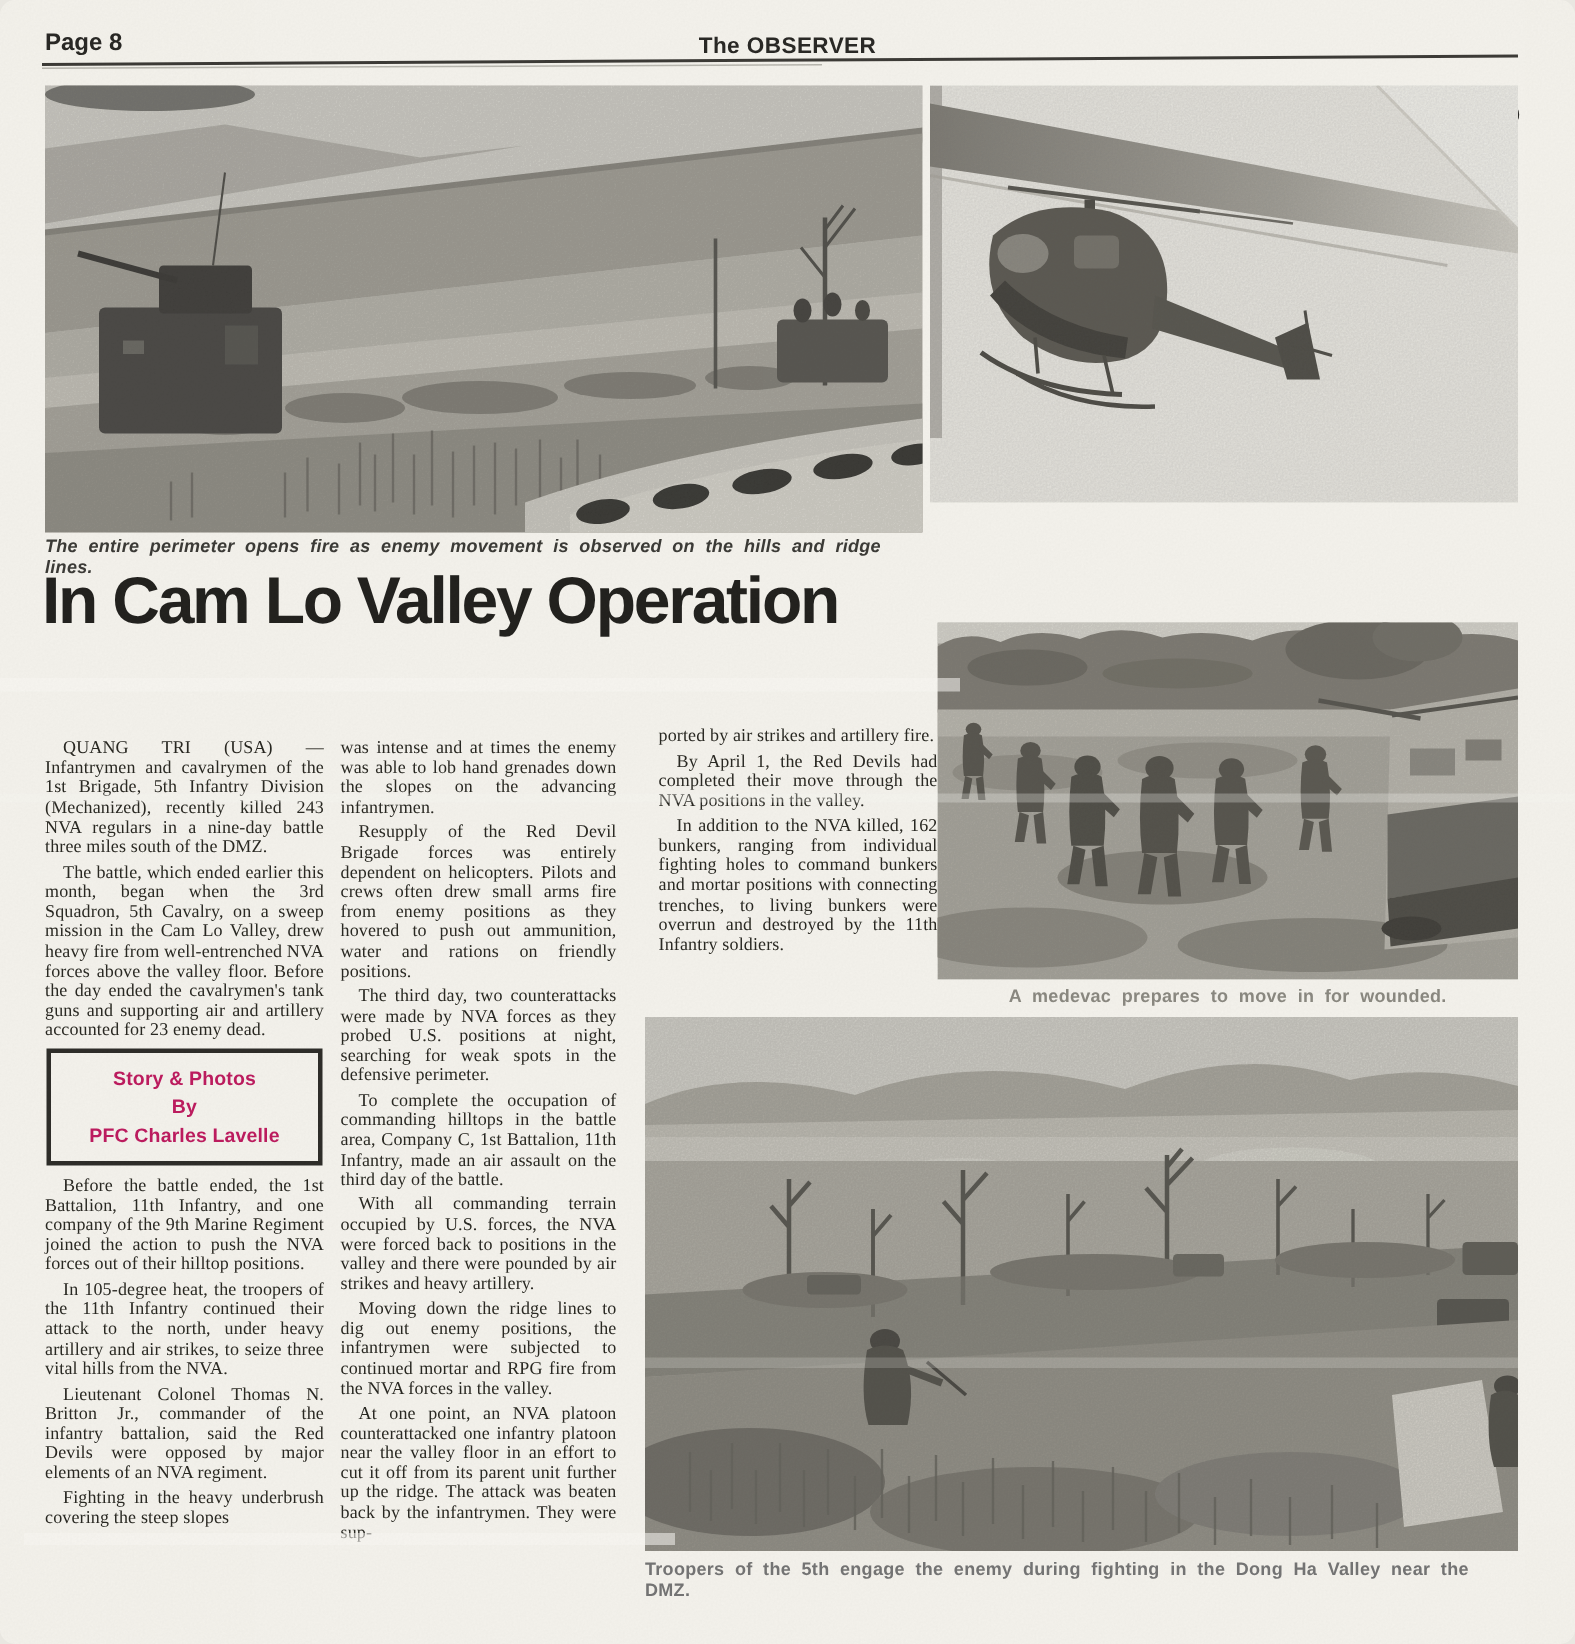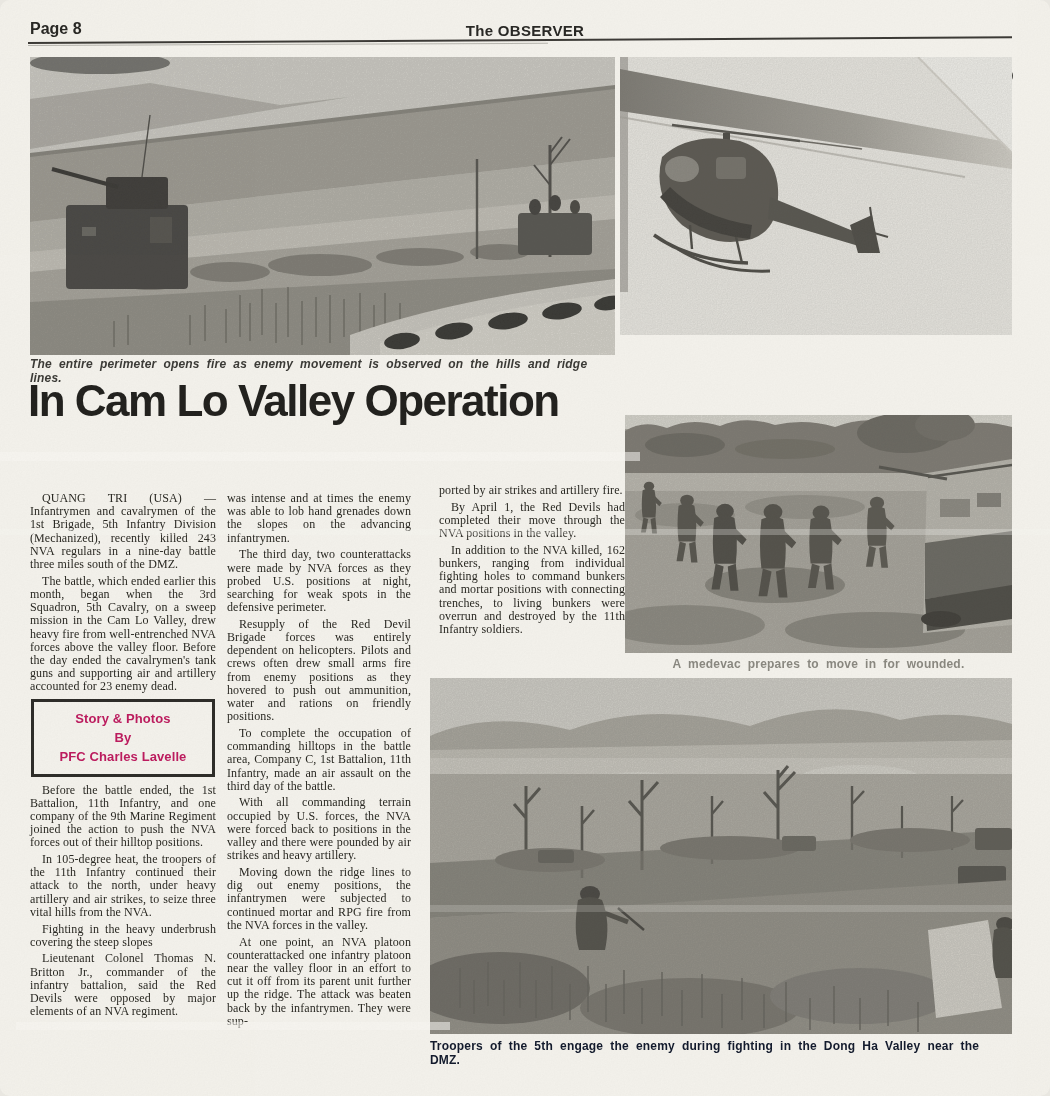--- a/index.html
+++ b/index.html
@@ -14,21 +14,21 @@
             transform:rotate(-0.33deg);transform-origin:left center;}
   .hdr-rule2{position:absolute;left:28px;top:45px;width:520px;height:1px;background:#8f8d86;
             transform:rotate(-0.25deg);transform-origin:left center;opacity:.6;}
   
   .photo{position:absolute;line-height:0;}
   .photo svg{display:block;}
   
   .caption{position:absolute;font-family:"Liberation Sans",sans-serif;font-weight:700;
            font-size:12px;line-height:14px;letter-spacing:.2px;word-spacing:3.5px;color:#393834;}
   .caption--medevac{text-align:center;color:#8a8880;}
-  .caption--valley{color:#0f172a;}
+  .caption--valley{color:#737373;}
   
   .headline{position:absolute;left:28px;top:374px;width:585px;
             font-family:"Liberation Sans",sans-serif;font-weight:700;color:#1f1e1b;
             font-size:44px;line-height:53px;letter-spacing:-1.5px;}
   .headline .l1{padding-left:36px;white-space:nowrap;}
   .headline .l2{white-space:nowrap;}
   
   .col{position:absolute;text-align:justify;font-size:12px;line-height:13.2px;letter-spacing:.1px;}
   .col p{margin:0 0 3.5px 0;text-indent:12px;}
   .col p.noindent{text-indent:0;}
@@ -167,28 +167,28 @@
   <div class="col col1">
     <p><span class="dateline">QUANG TRI (USA) — </span><span>Infantrymen and cavalrymen of the 1st Brigade, 5th Infantry Division (Mechanized), recently killed 243 NVA regulars in a nine-day battle three miles south of the DMZ.</span></p>
     <p>The battle, which ended earlier this month, began when the 3rd Squadron, 5th Cavalry, on a sweep mission in the Cam Lo Valley, drew heavy fire from well-entrenched NVA forces above the valley floor. Before the day ended the cavalrymen's tank guns and supporting air and artillery accounted for 23 enemy dead.</p>
     <div class="byline-box">
       <div>Story &amp; Photos</div>
       <div>By</div>
       <div>PFC Charles Lavelle</div>
     </div>
     <p>Before the battle ended, the 1st Battalion, 11th Infantry, and one company of the 9th Marine Regiment joined the action to push the NVA forces out of their hilltop positions.</p>
     <p>In 105-degree heat, the troopers of the 11th Infantry continued their attack to the north, under heavy artillery and air strikes, to seize three vital hills from the NVA.</p>
+    <p>Lieutenant Colonel Thomas N. Britton Jr., commander of the infantry battalion, said the Red Devils were opposed by major elements of an NVA regiment.</p>
     <p>Fighting in the heavy underbrush covering the steep slopes</p>
-    <p>Lieutenant Colonel Thomas N. Britton Jr., commander of the infantry battalion, said the Red Devils were opposed by major elements of an NVA regiment.</p>
   </div>
 
   <div class="col col2">
     <p class="noindent">was intense and at times the enemy was able to lob hand grenades down the slopes on the advancing infantrymen.</p>
+    <p>Resupply of the Red Devil Brigade forces was entirely dependent on helicopters. Pilots and crews often drew small arms fire from enemy positions as they hovered to push out ammunition, water and rations on friendly positions.</p>
     <p>The third day, two counterattacks were made by NVA forces as they probed U.S. positions at night, searching for weak spots in the defensive perimeter.</p>
-    <p>Resupply of the Red Devil Brigade forces was entirely dependent on helicopters. Pilots and crews often drew small arms fire from enemy positions as they hovered to push out ammunition, water and rations on friendly positions.</p>
     <p>To complete the occupation of commanding hilltops in the battle area, Company C, 1st Battalion, 11th Infantry, made an air assault on the third day of the battle.</p>
     <p>With all commanding terrain occupied by U.S. forces, the NVA were forced back to positions in the valley and there were pounded by air strikes and heavy artillery.</p>
     <p>Moving down the ridge lines to dig out enemy positions, the infantrymen were subjected to continued mortar and RPG fire from the NVA forces in the valley.</p>
     <p>At one point, an NVA platoon counterattacked one infantry platoon near the valley floor in an effort to cut it off from its parent unit further up the ridge. The attack was beaten back by the infantrymen. They were sup-</p>
   </div>
 
   <div class="col col3">
     <p class="noindent">ported by air strikes and artillery fire.</p>
     <p>By April 1, the Red Devils had completed their move through the NVA positions in the valley.</p>
     <p>In addition to the NVA killed, 162 bunkers, ranging from individual fighting holes to command bunkers and mortar positions with connecting trenches, to living bunkers were overrun and destroyed by the 11th Infantry soldiers.</p>

